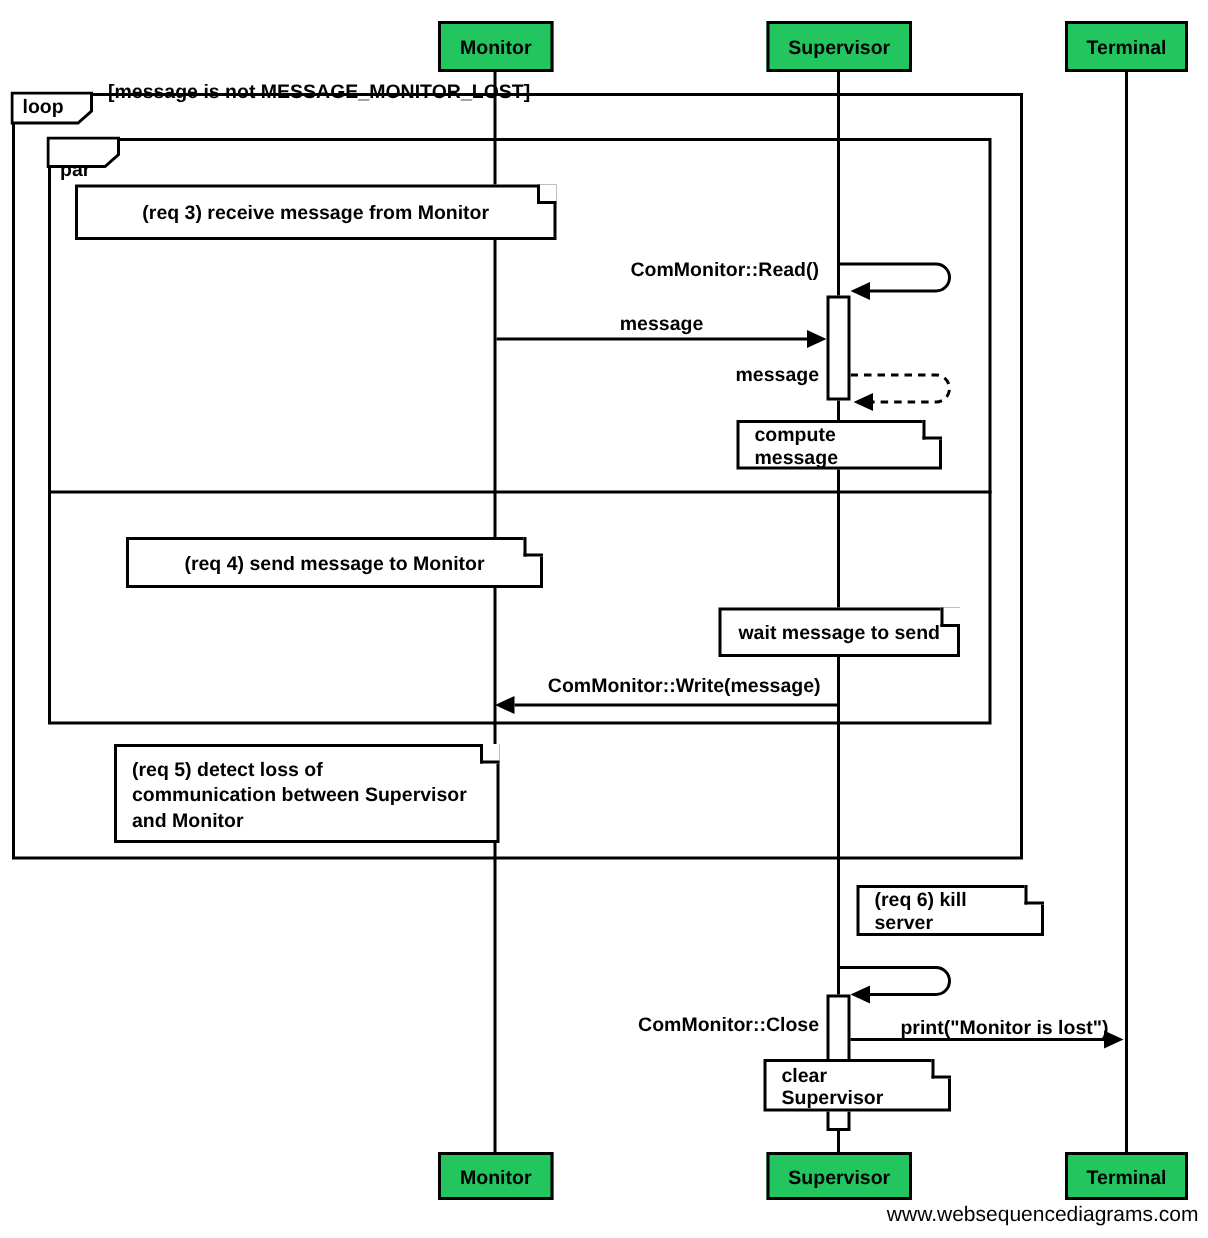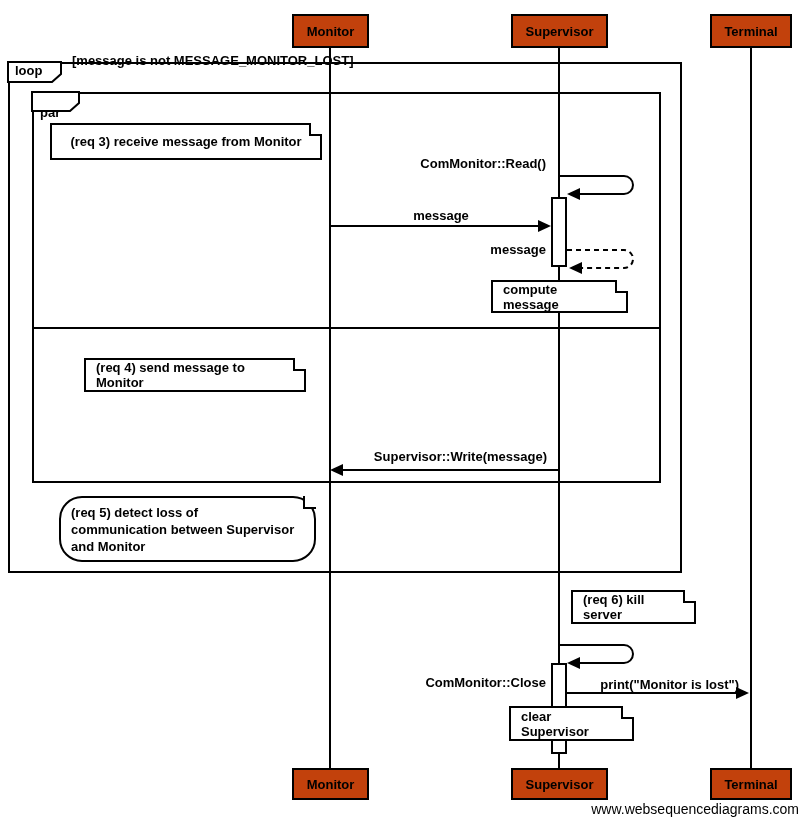--- a/index.html
+++ b/index.html
@@ -3,21 +3,21 @@
 <meta charset="utf-8">
 <style>
   * { margin:0; padding:0; box-sizing:border-box; }
   body { background:#ffffff; font-family:"Liberation Sans", sans-serif; }
   .canvas {
     position:relative; width:805px; height:825px; background:#fff;
     color:#000; overflow:hidden;
   }
   .lifeline { position:absolute; width:2px; background:#000; }
   .actor-box {
-    position:absolute; border:2px solid #000; background:#c2410c;
+    position:absolute; border:2px solid #000; background:#22c55e;
     display:flex; align-items:center; justify-content:center;
     font-weight:bold; font-size:13px;
   }
   .fragment { position:absolute; border:2px solid #000; background:transparent; }
   .frag-tab-svg { position:absolute; }
   .frag-tab-label {
     position:absolute; font-weight:bold; font-size:13px; line-height:18px;
   }
   .guard { position:absolute; font-weight:bold; font-size:13px; line-height:18px; }
   .divider { position:absolute; height:2px; background:#000; }
@@ -94,37 +94,38 @@
     <polygon points="22,14 22,26 9,20" fill="#000"></polygon>
   </svg>
 
   <div class="activation" style="left:551px; top:197px; height:70px;"></div>
   <div class="activation" style="left:551px; top:663px; height:91px;"></div>
 
   <div class="msg-line" style="left:331px; top:225px; width:209px;"></div>
   <div class="arrow-right" style="left:538px; top:220px;"></div>
   <div class="msg-label center" style="left:381px; top:209px; width:120px;">message</div>
 
-  <div class="msg-label right" style="left:396px; top:157px; width:150px;text-align:right;">ComMonitor::Read()</div>
+  <div class="msg-label right" style="left:396px; top:173px; width:150px;text-align:right;">ComMonitor::Read()</div>
   <div class="msg-label right" style="left:446px; top:243px; width:100px;">message</div>
 
   <div class="msg-line" style="left:343px; top:469px; width:215px;"></div>
   <div class="arrow-left" style="left:330px; top:464px;"></div>
-  <div class="msg-label right" style="left:337px; top:450px; width:210px;">Supervisor::Write(message)</div>
+  <div class="msg-label right" style="left:337px; top:450px; width:210px;">ComMonitor::Write(message)</div>
 
   <div class="msg-label right" style="left:396px; top:676px; width:150px;">ComMonitor::Close</div>
 
   <div class="msg-line" style="left:567px; top:692px; width:170px;"></div>
   <div class="arrow-right" style="left:736px; top:687px;"></div>
   <div class="msg-label right" style="left:569px; top:678px; width:170px;">print("Monitor is lost")</div>
 
-  <div class="note" style="left:50px; top:123px; width:272px; height:37px;">(req 3) receive message from Monitor</div>
+  <div class="note" style="left:50px; top:123px; width:321px; height:37px;">(req 3) receive message from Monitor</div>
   <div class="note" style="left:491px; top:280px; width:137px; height:33px;">compute message</div>
-  <div class="note" style="left:84px; top:358px; width:222px; height:34px;">(req 4) send message to Monitor</div>
-  <div class="note note-left" style="left:59px; top:496px; width:257px; height:66px;border-radius:23px;">(req 5) detect loss of
+  <div class="note" style="left:84px; top:358px; width:278px; height:34px;">(req 4) send message to Monitor</div>
+  <div class="note" style="left:479px; top:405px; width:161px; height:33px;">wait message to send</div>
+  <div class="note note-left" style="left:76px; top:496px; width:257px; height:66px;">(req 5) detect loss of
 communication between Supervisor
 and Monitor</div>
   <div class="note" style="left:571px; top:590px; width:125px; height:34px;">(req 6) kill server</div>
   <div class="note" style="left:497px; top:706px; width:125px; height:35px;margin-left:12px;">clear Supervisor</div>
 
   <div class="actor-box" style="left:292px; top:14px; width:77px; height:34px;">Monitor</div>
   <div class="actor-box" style="left:511px; top:14px; width:97px; height:34px;">Supervisor</div>
   <div class="actor-box" style="left:710px; top:14px; width:82px; height:34px;">Terminal</div>
 
   <div class="actor-box" style="left:292px; top:768px; width:77px; height:32px;">Monitor</div>

